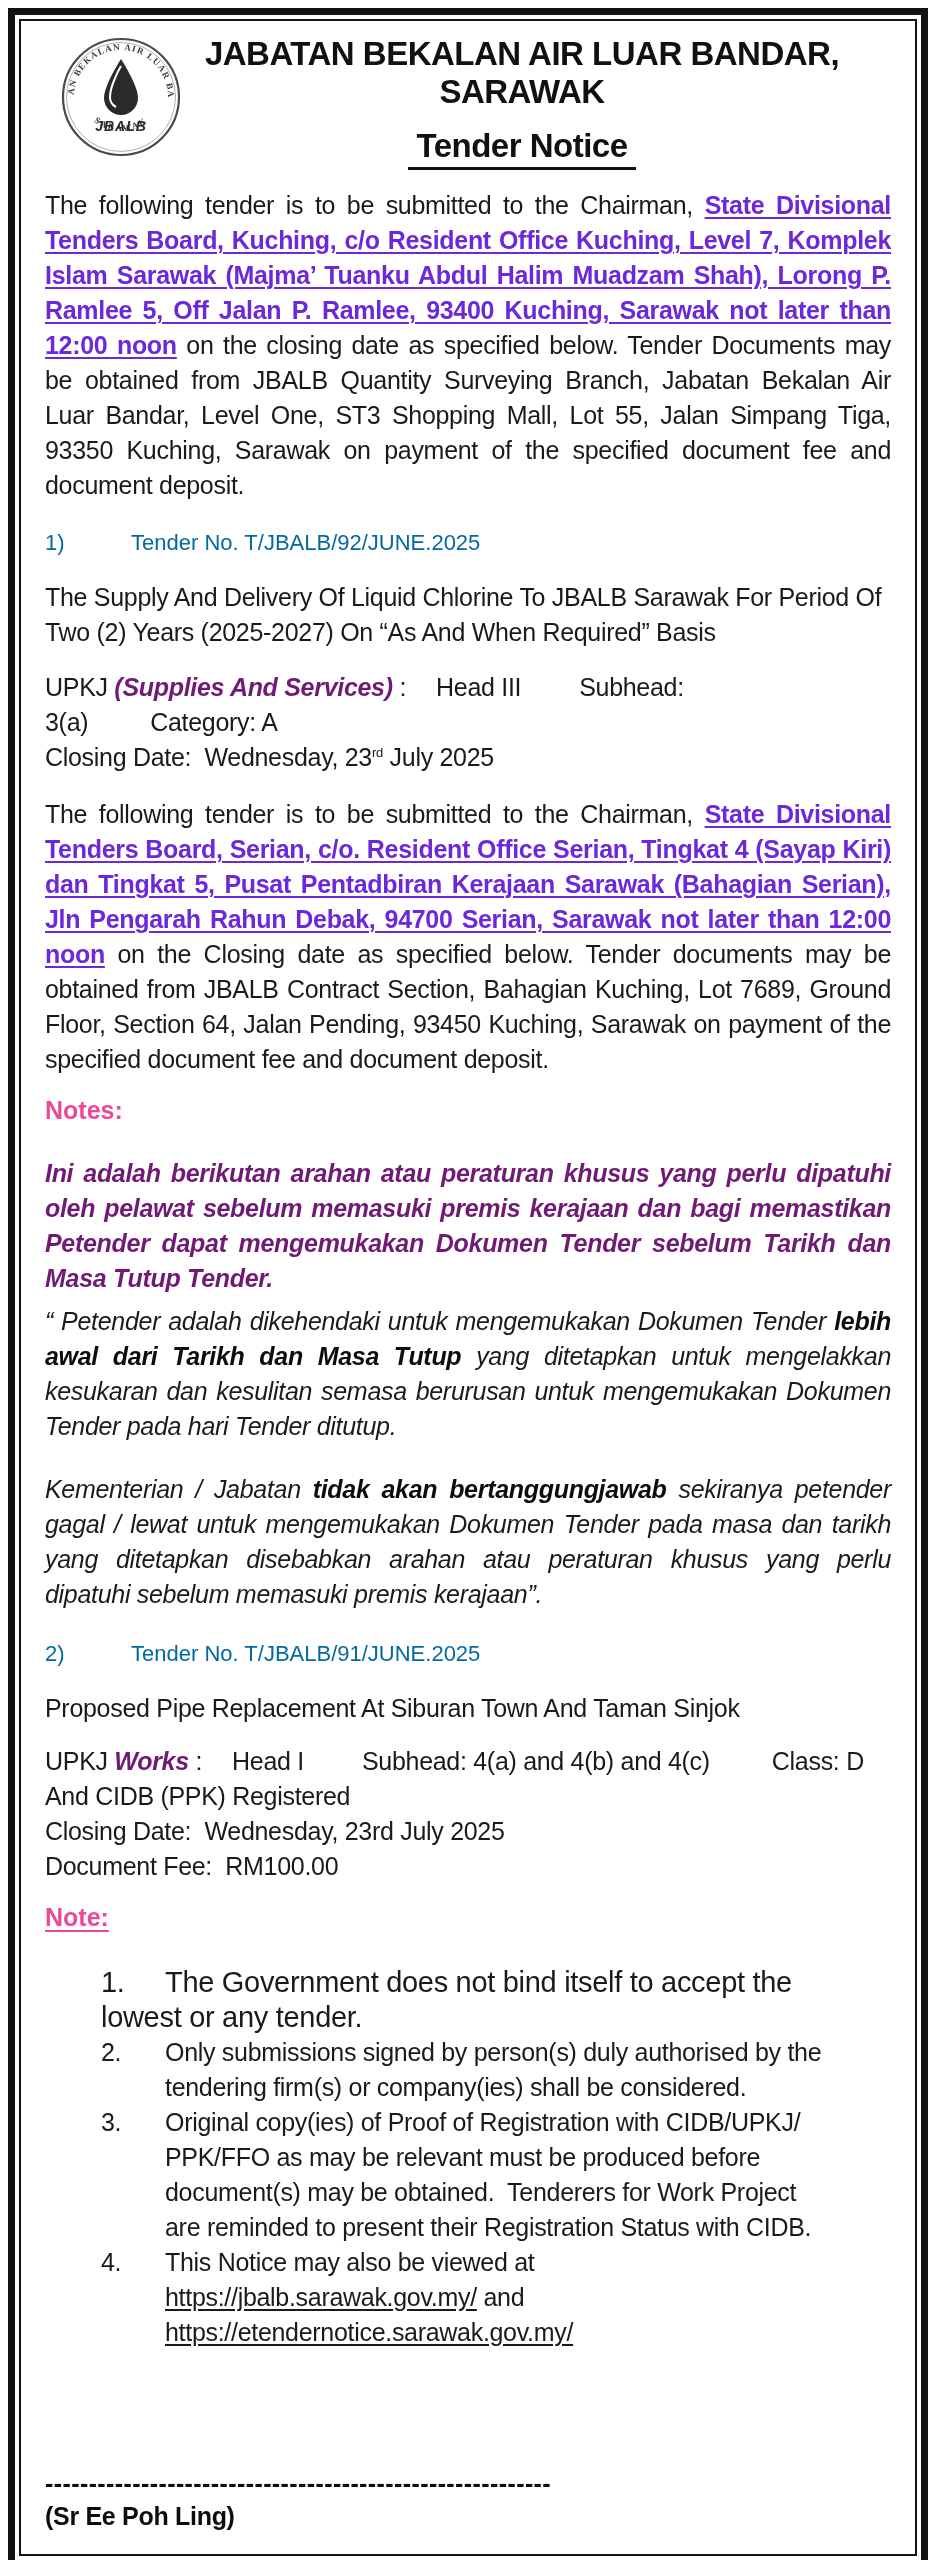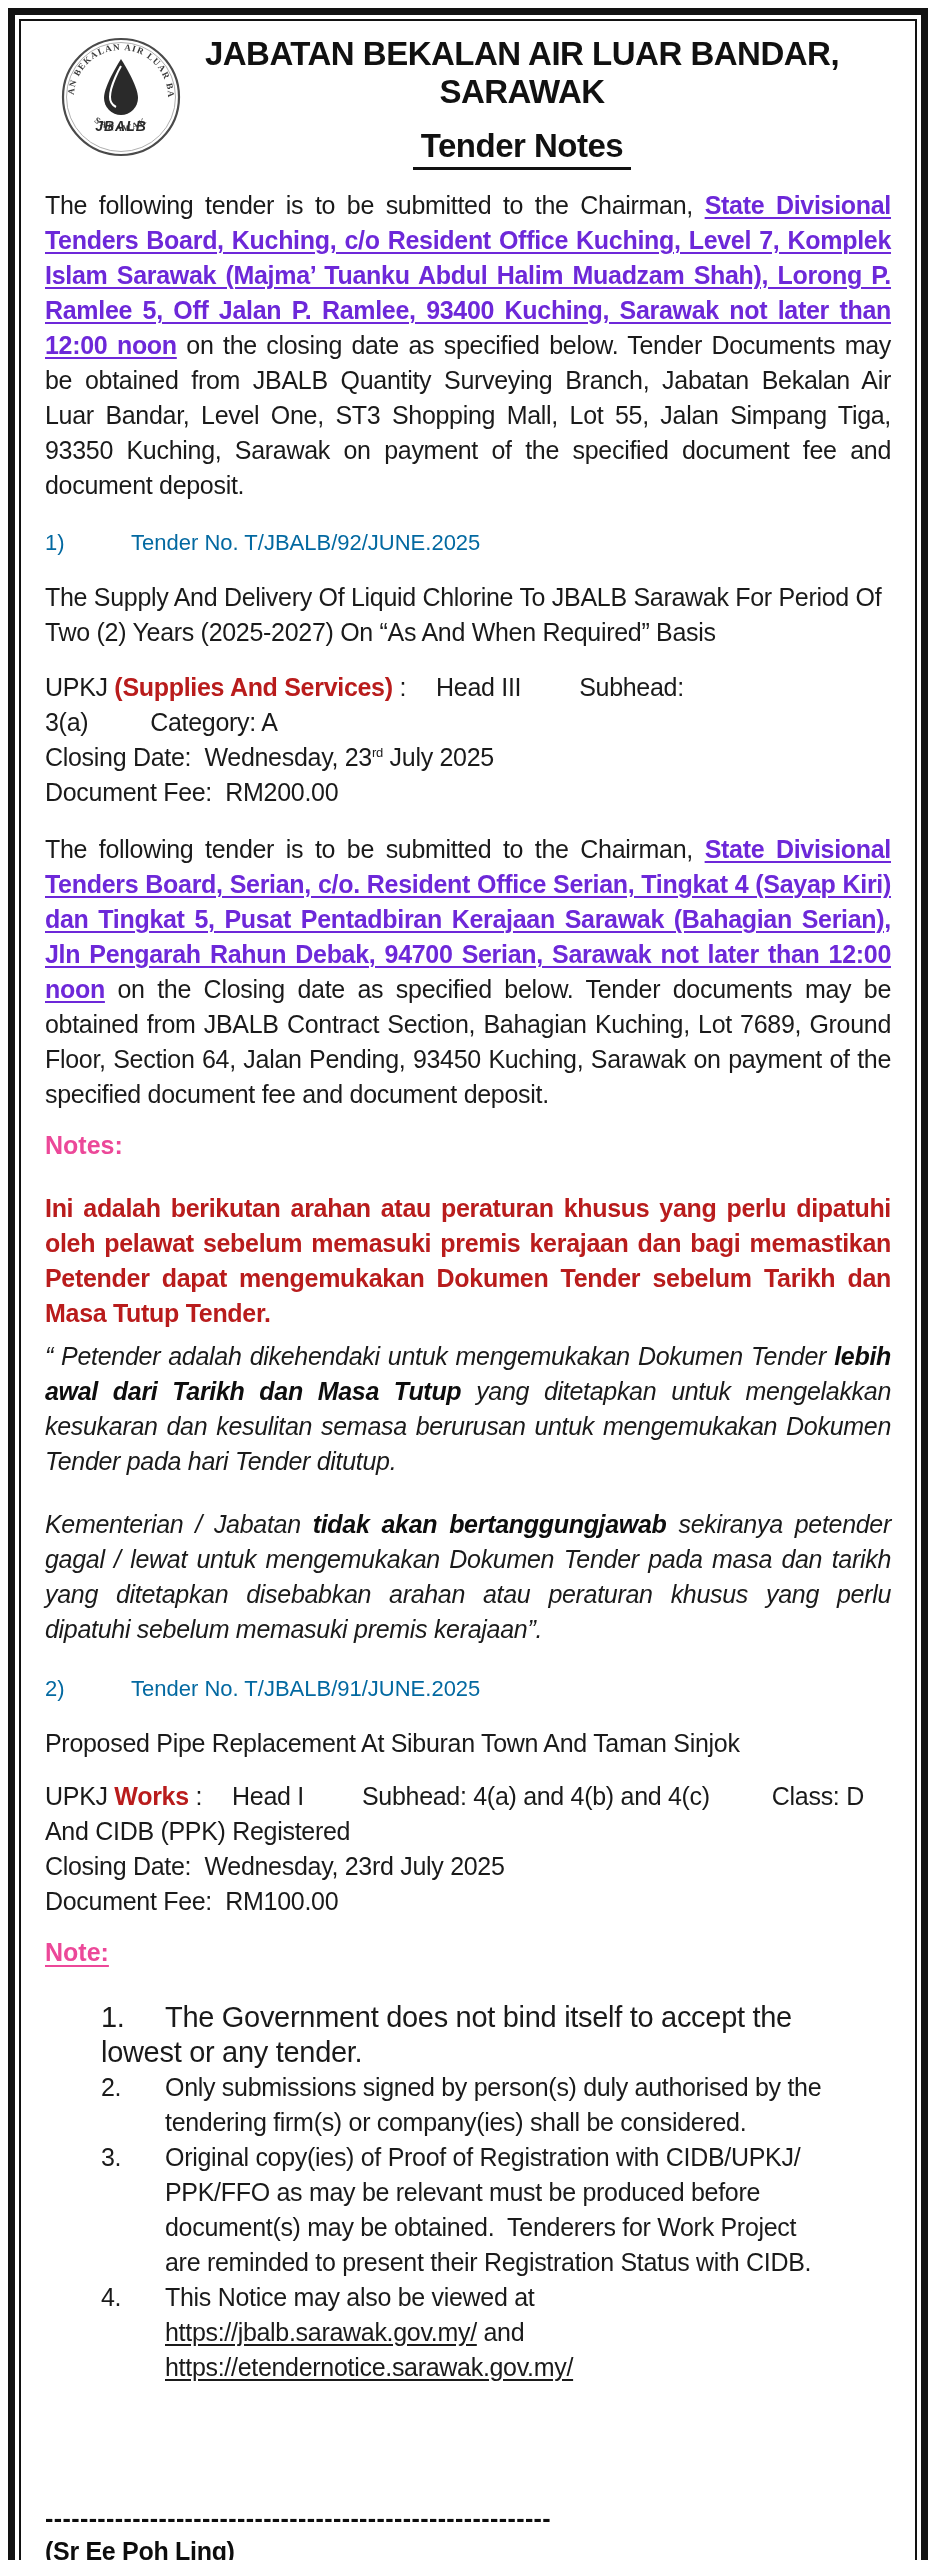--- a/index.html
+++ b/index.html
@@ -36,21 +36,21 @@
     border-bottom: 3px solid #111; padding: 0 8px 2px 8px;
     letter-spacing: -0.5px;
   }
 
   
   .para {
     font-size: 25px; line-height: 35px; letter-spacing: -0.3px;
     text-align: justify; margin: 0;
   }
   .bu { font-weight: 700; text-decoration: underline; text-decoration-thickness: 2px; text-underline-offset: 3px; color: #6d28d9; }
-  .b  { font-weight: 700; color: #b91c1c; }
+  .b  { font-weight: 700; color: #701a75; font-style: italic; }
   .it { font-style: italic; }
   .bit { font-weight: 700; font-style: italic; color: #0d0d0d; }
 
   .mt8  { margin-top: 8px; }
   .mt18 { margin-top: 18px; }
   .mt20 { margin-top: 20px; }
   .mt22 { margin-top: 22px; }
   .mt24 { margin-top: 24px; }
   .mt28 { margin-top: 28px; }
 
@@ -105,35 +105,34 @@
             <textPath href="#arcBottom" startOffset="50%" text-anchor="middle">SARAWAK</textPath>
           </text>
           <path d="M62,24 C62,24 45,50 45,63 a17,17 0 0 0 34,0 C79,50 62,24 62,24 Z" fill="#2a2a2a"></path>
           <path d="M62,31 C62,31 51,50 51,62 a11,11 0 0 0 6,10" fill="none" stroke="#ffffff" stroke-width="2"></path>
           <text x="62" y="96" text-anchor="middle" font-size="14" font-style="italic" font-weight="bold" letter-spacing="1" fill="#2a2a2a" font-family="Liberation Sans, sans-serif">JBALB</text>
         </svg>
       </div>
       <div class="titles">
         <div class="org-title">JABATAN BEKALAN AIR LUAR BANDAR,  SARAWAK</div>
         <div class="notice-title-row">
-          <span class="notice-title">Tender Notes</span>
+          <span class="notice-title">Tender Notice</span>
         </div>
       </div>
     </div>
 
     <p class="para mt18"><span>The following tender is to be submitted to the Chairman, </span><span class="bu">State Divisional Tenders Board, Kuching, c/o Resident Office Kuching, Level 7, Komplek Islam Sarawak (Majma’ Tuanku Abdul Halim Muadzam Shah), Lorong P. Ramlee 5, Off Jalan P. Ramlee, 93400 Kuching, Sarawak not later than 12:00 noon</span><span> on the closing date as specified below.  Tender Documents may be obtained from JBALB Quantity Surveying Branch, Jabatan Bekalan Air Luar Bandar, Level One, ST3 Shopping Mall, Lot 55, Jalan Simpang Tiga, 93350 Kuching, Sarawak on payment of the specified document fee and document deposit.</span></p>
 
     <div class="tender-heading mt22"><span class="num">1)</span><span>Tender No. T/JBALB/92/JUNE.2025</span></div>
 
     <p class="para mt20" style="text-align:left;">The Supply And Delivery Of Liquid Chlorine To JBALB Sarawak For Period Of Two (2) Years (2025-2027) On “As And When Required” Basis</p>
 
     <div class="mt20">
       <div class="detail-line"><span>UPKJ </span><span class="b">(Supplies And Services)</span><span> :</span><span class="gap-a">Head III</span><span class="gap-b">Subhead: 3(a)</span><span class="gap-c">Category: A</span></div>
       <div class="detail-line"><span>Closing Date:  Wednesday, 23</span><sup class="ord">rd</sup><span> July 2025</span></div>
-      <div class="detail-line">Document Fee:  RM200.00</div>
     </div>
 
     <p class="para mt22"><span>The following tender is to be submitted to the Chairman, </span><span class="bu">State Divisional Tenders Board, Serian, c/o. Resident Office Serian, Tingkat 4 (Sayap Kiri) dan Tingkat 5, Pusat Pentadbiran Kerajaan Sarawak (Bahagian Serian), Jln Pengarah Rahun Debak, 94700 Serian, Sarawak not later than 12:00 noon</span><span> on the Closing date as specified below.  Tender documents may be obtained from JBALB Contract Section, Bahagian Kuching, Lot 7689, Ground Floor, Section 64, Jalan Pending, 93450 Kuching, Sarawak on payment of the specified document fee and document deposit.</span></p>
 
     <div class="section-label mt24">Notes:</div>
 
     <p class="para b mt28">Ini adalah berikutan arahan atau peraturan khusus yang perlu dipatuhi oleh pelawat sebelum memasuki premis kerajaan dan bagi memastikan Petender dapat mengemukakan Dokumen Tender sebelum Tarikh dan Masa Tutup Tender.</p>
 
     <p class="para it mt8"><span>“ Petender adalah dikehendaki untuk mengemukakan Dokumen Tender </span><span class="bit">lebih awal dari Tarikh dan Masa Tutup</span><span> yang ditetapkan untuk mengelakkan kesukaran dan kesulitan semasa berurusan untuk mengemukakan  Dokumen Tender pada hari Tender ditutup.</span></p>
 

